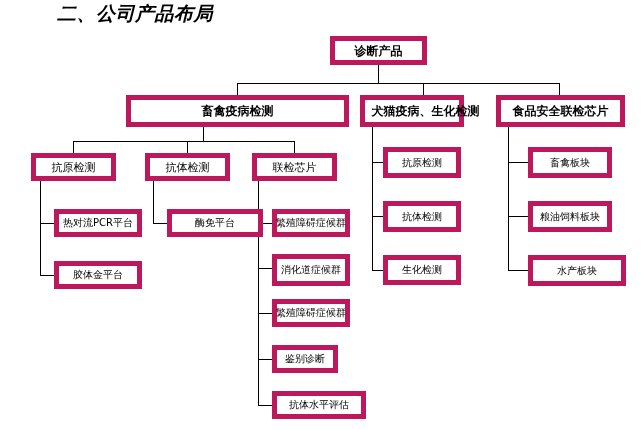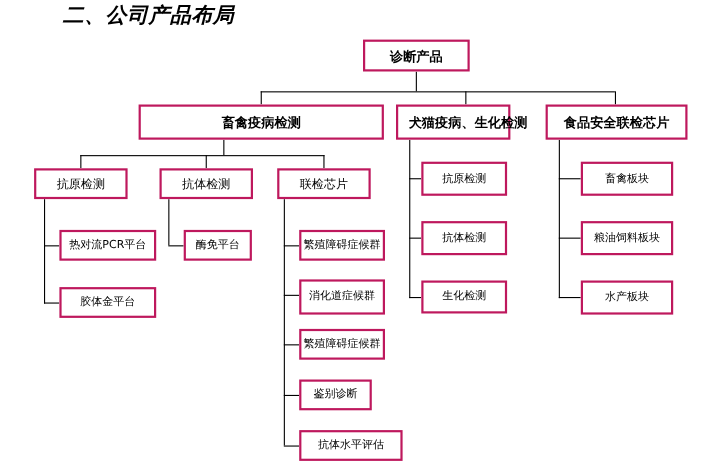--- a/index.html
+++ b/index.html
@@ -24,21 +24,21 @@
     font-weight: bold;
     font-style: italic;
     color: #000000;
     letter-spacing: 0.5px;
     white-space: nowrap;
   }
 
   .node {
     position: absolute;
     box-sizing: border-box;
-    border: 2px solid #be185d;
+    border: 5px solid #be185d;
     background: #ffffff;
     display: flex;
     align-items: center;
     justify-content: center;
     color: #000000;
     line-height: 1;
     white-space: nowrap;
     z-index: 2;
   }
 
@@ -96,21 +96,21 @@
   <div class="conn v" style="left:40px; top:181px; height:95px;"></div>
   <div class="conn h" style="left:40px; top:223px; width:14px;"></div>
   <div class="conn h" style="left:40px; top:275px; width:14px;"></div>
 
   <div class="node leaf" style="left:54px; top:209px; width:88px; height:28px;">热对流PCR平台</div>
   <div class="node leaf" style="left:54px; top:261px; width:88px; height:28px;">胶体金平台</div>
 
   <div class="conn v" style="left:153px; top:181px; height:42px;"></div>
   <div class="conn h" style="left:153px; top:223px; width:14px;"></div>
 
-  <div class="node leaf" style="left:167px; top:209px; width:62px; height:28px;">酶免平台</div>
+  <div class="node leaf" style="left:167px; top:209px; width:96px; height:28px;">酶免平台</div>
 
   <div class="conn v" style="left:258px; top:181px; height:224px;"></div>
   <div class="conn h" style="left:258px; top:223px; width:14px;"></div>
   <div class="conn h" style="left:258px; top:268px; width:14px;"></div>
   <div class="conn h" style="left:258px; top:313px; width:14px;"></div>
   <div class="conn h" style="left:258px; top:359px; width:14px;"></div>
   <div class="conn h" style="left:258px; top:405px; width:14px;"></div>
 
   <div class="node leaf" style="left:272px; top:209px; width:78px; height:28px;">繁殖障碍症候群</div>
   <div class="node leaf" style="left:272px; top:254px; width:78px; height:32px;">消化道症候群</div>
@@ -127,15 +127,15 @@
   <div class="node leaf" style="left:383px; top:201px; width:78px; height:31px;">抗体检测</div>
   <div class="node leaf" style="left:383px; top:255px; width:78px; height:30px;">生化检测</div>
 
   <div class="conn v" style="left:508px; top:127px; height:144px;"></div>
   <div class="conn h" style="left:508px; top:162px; width:20px;"></div>
   <div class="conn h" style="left:508px; top:216px; width:20px;"></div>
   <div class="conn h" style="left:508px; top:270px; width:20px;"></div>
 
   <div class="node leaf" style="left:528px; top:147px; width:84px; height:31px;">畜禽板块</div>
   <div class="node leaf" style="left:528px; top:201px; width:84px; height:31px;">粮油饲料板块</div>
-  <div class="node leaf" style="left:528px; top:255px; width:84px; height:31px;text-align:right;">水产板块</div>
+  <div class="node leaf" style="left:528px; top:255px; width:98px; height:31px;text-align:right;">水产板块</div>
 
 </div>
 
 </body></html>

